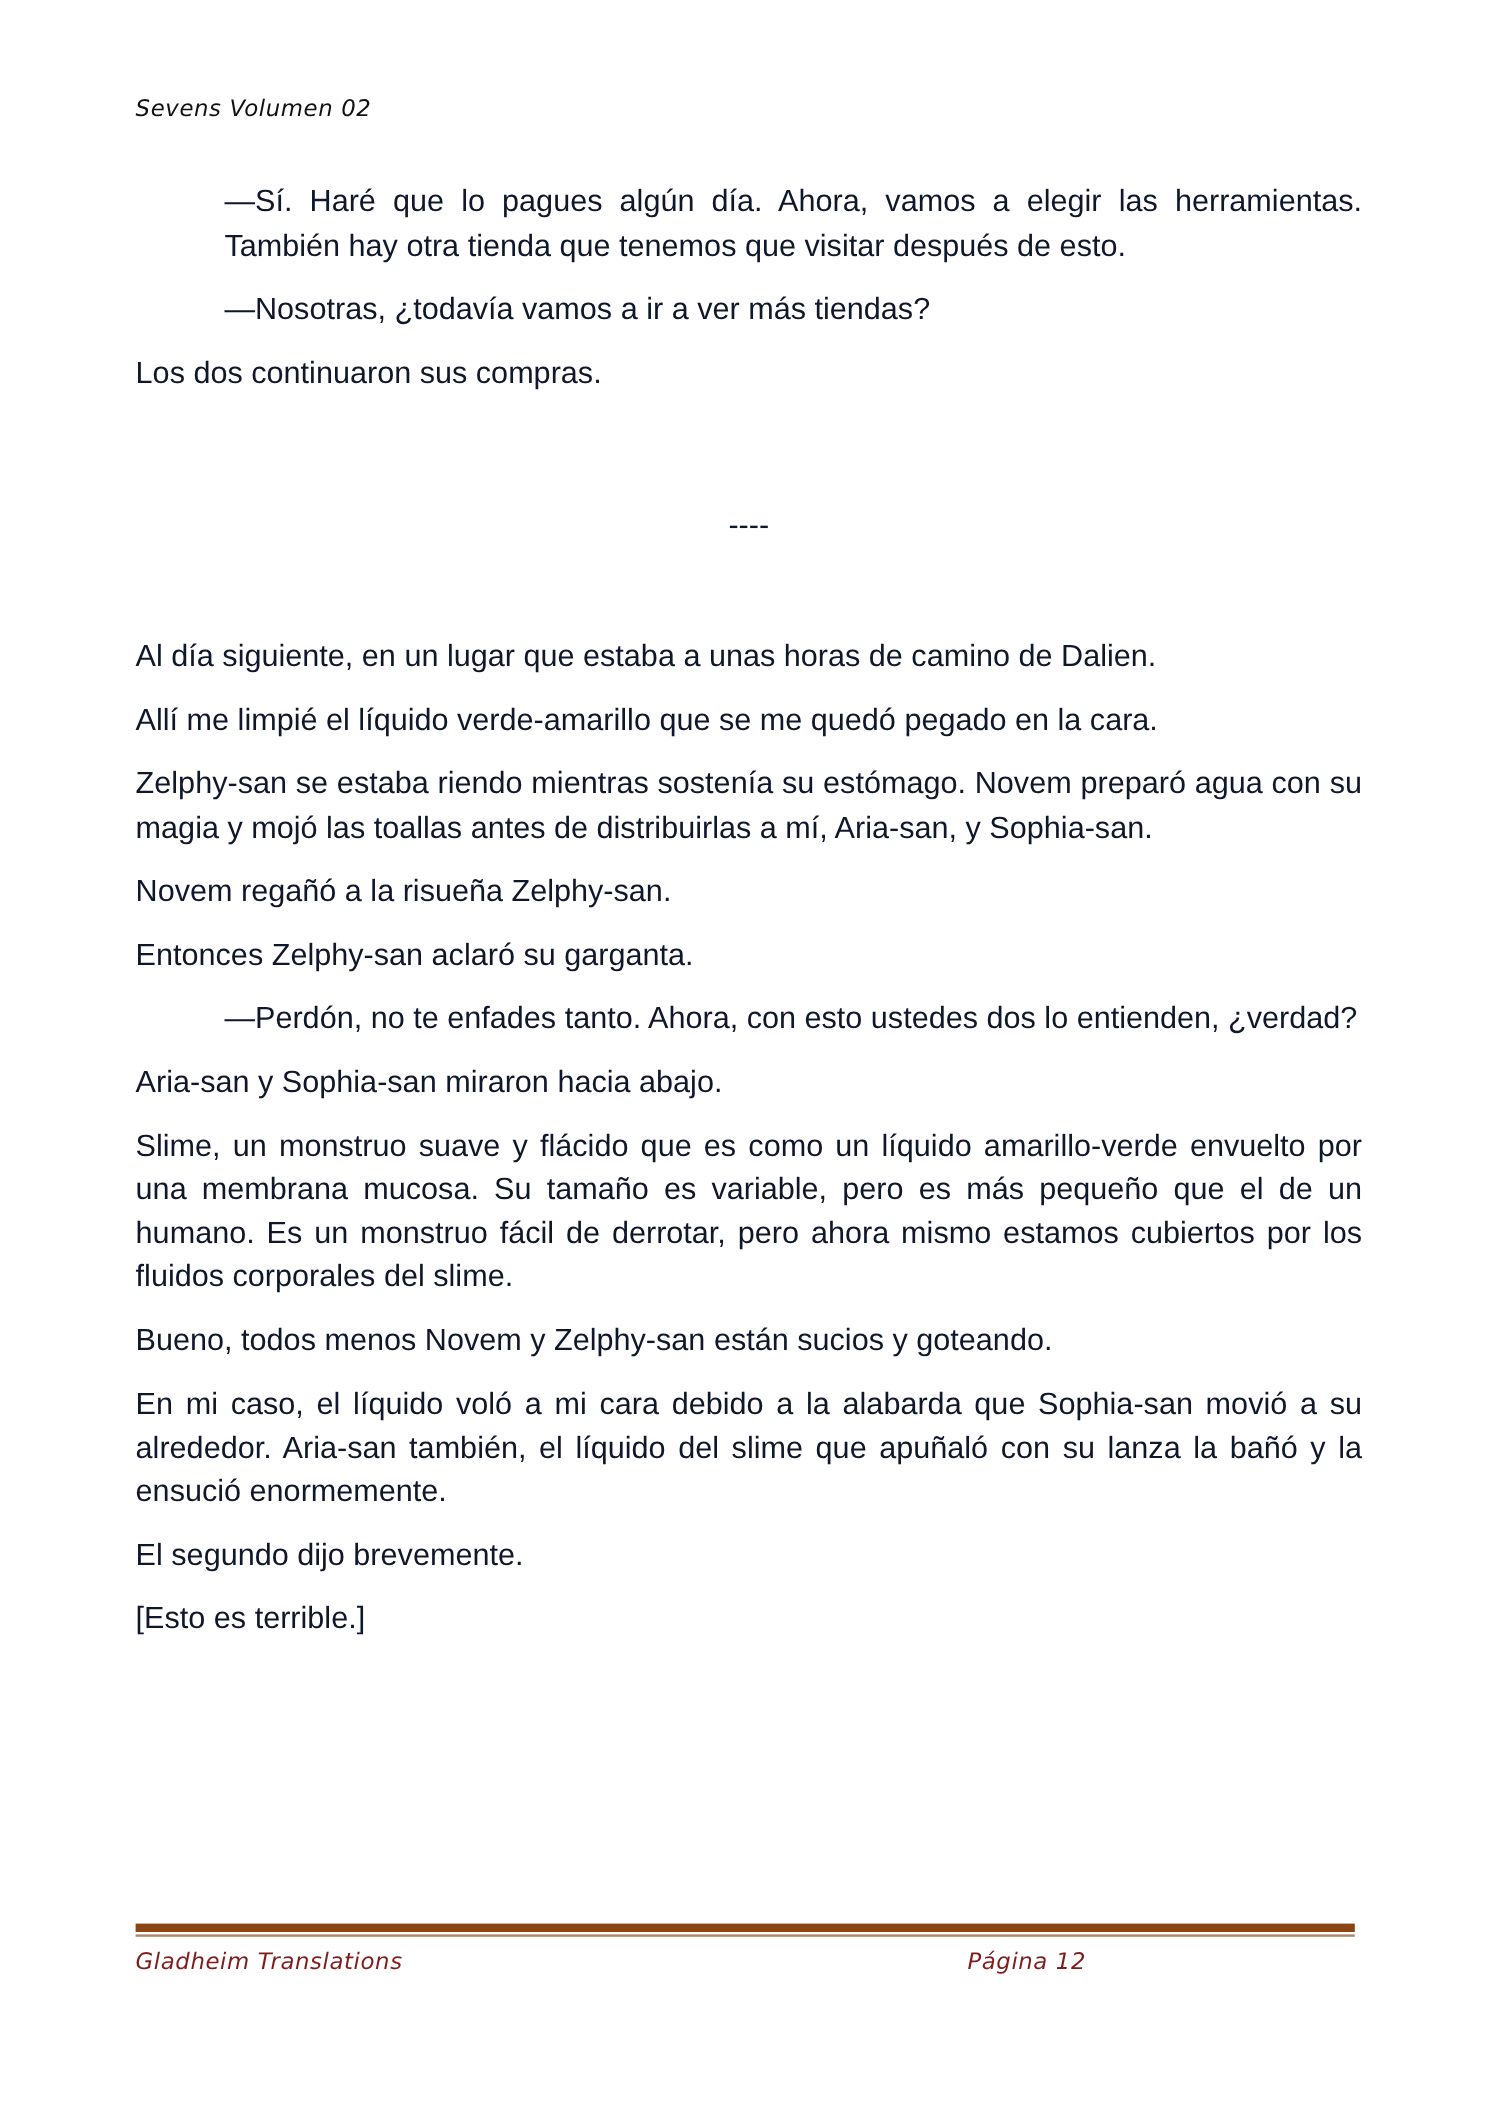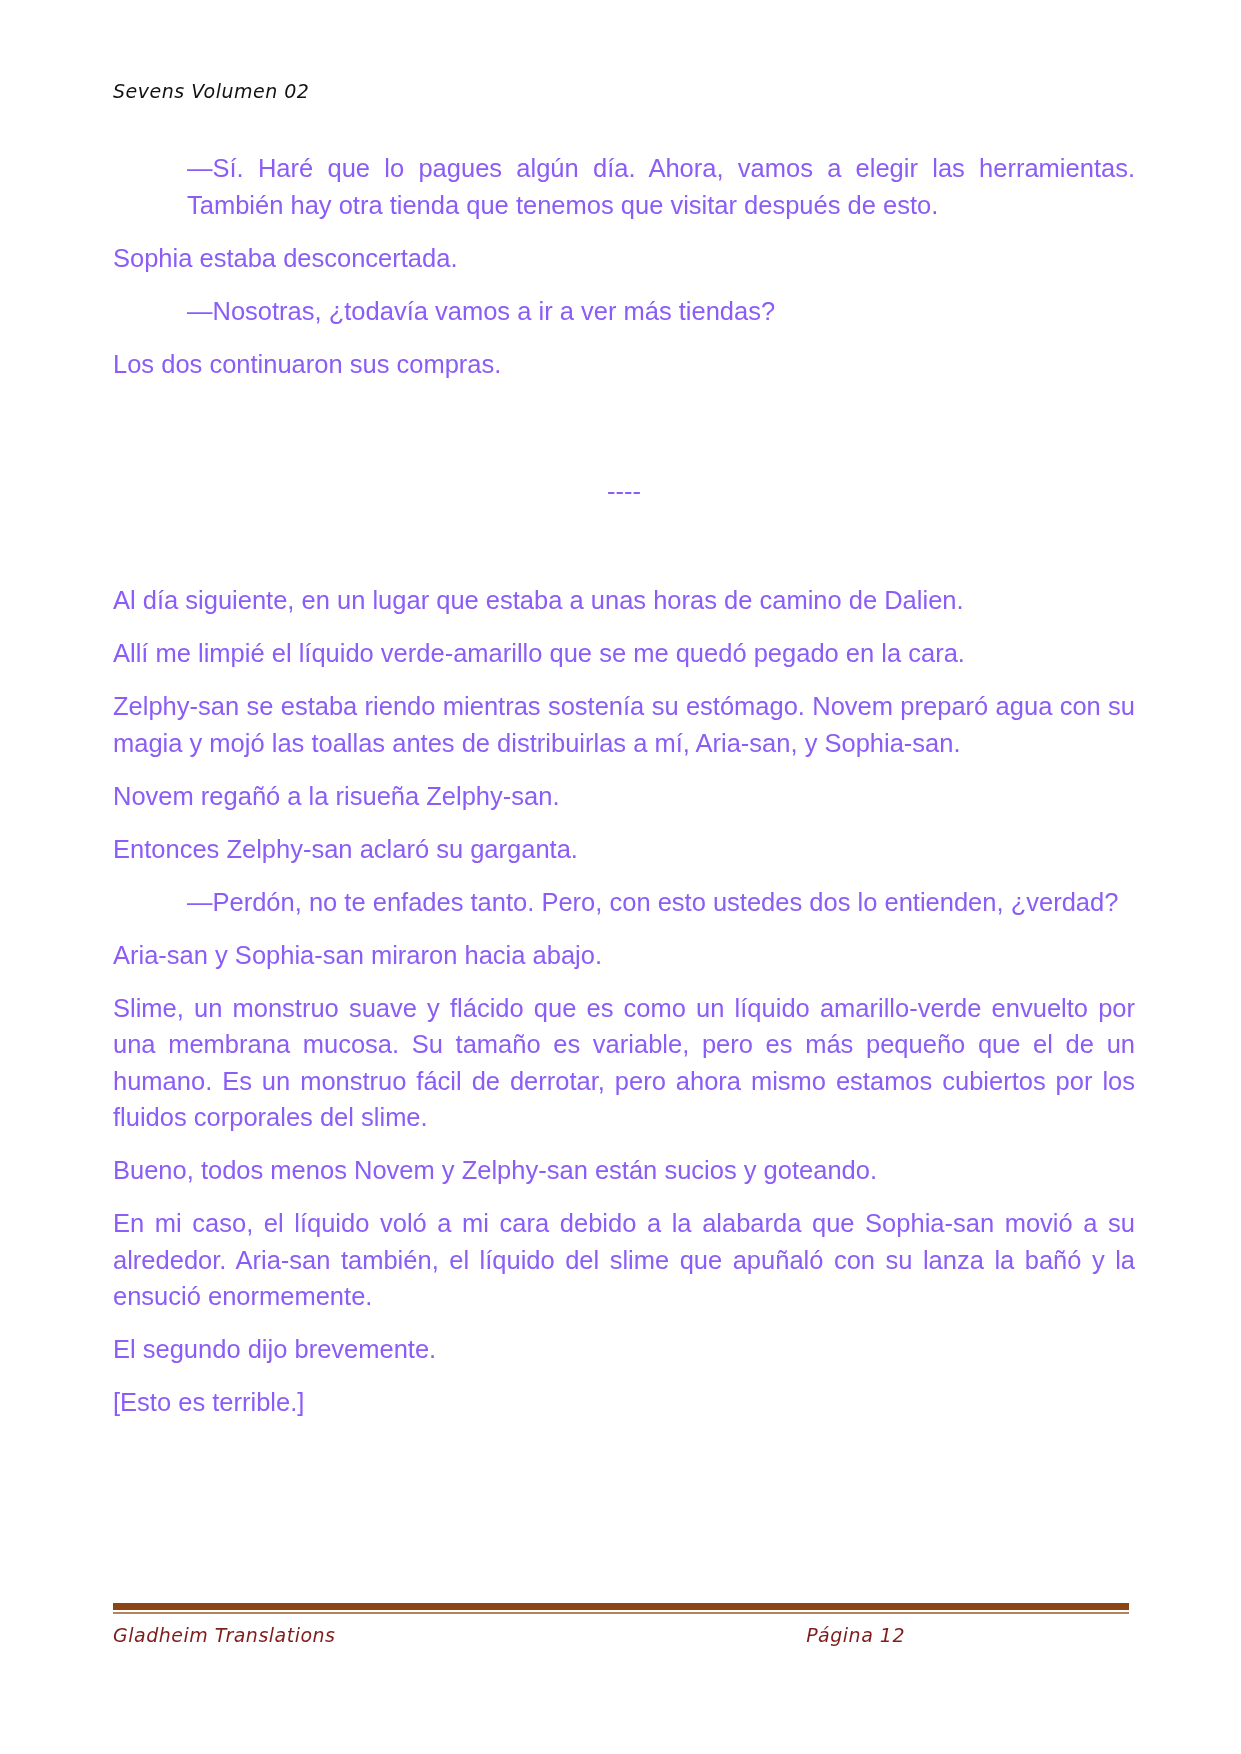--- a/index.html
+++ b/index.html
@@ -5,21 +5,21 @@
   html, body { margin: 0; padding: 0; background: #ffffff; }
   body { width: 1241px; height: 1754px; position: relative; overflow: hidden; }
   .page { position: absolute; left: 0; top: 0; width: 1017px; height: 1754px; background: #fff; }
   .header {
     position: absolute; left: 113px; top: 80px;
     font-family: "DejaVu Sans", sans-serif; font-style: italic;
     font-size: 19px; color: #111; letter-spacing: 0.5px;
   }
   .body-text {
     position: absolute; left: 113px; top: 150px; width: 1022px;
-    font-family: "Liberation Sans", sans-serif; font-size: 25.5px; line-height: 36.5px; color: #8b5cf6;
+    font-family: "Liberation Sans", sans-serif; font-size: 25.5px; line-height: 36.5px; color: #0f172a;
   }
   .p { margin: 0 0 16.5px 0; text-align: justify; }
   .p.dlg { margin-left: 74px; }
   .sep { text-align: center; margin: 0; height: 36.5px; }
   .gap-before-sep { height: 74px; }
   .gap-after-sep { height: 73px; }
   .footer-rule {
     position: absolute; left: 113px; top: 1603px; width: 1016px; height: 7px; background: #8b4513;
   }
   .footer-rule-thin {
@@ -34,34 +34,33 @@
   .footer-right { right: 112px; }
 </style>
 </head>
 <body>
 
 <div class="page">
   <div class="header">Sevens Volumen 02</div>
 
   <div class="body-text">
     <p class="p dlg">—Sí. Haré que lo pagues algún día. Ahora, vamos a elegir las herramientas. También hay otra tienda que tenemos que visitar después de esto.</p>
-    <p class="p">Sophia estaba desconcertada.</p>
     <p class="p dlg">—Nosotras, ¿todavía vamos a ir a ver más tiendas?</p>
     <p class="p">Los dos continuaron sus compras.</p>
 
     <div class="gap-before-sep"></div>
     <p class="sep">----</p>
     <div class="gap-after-sep"></div>
 
     <p class="p">Al día siguiente, en un lugar que estaba a unas horas de camino de Dalien.</p>
     <p class="p">Allí me limpié el líquido verde-amarillo que se me quedó pegado en la cara.</p>
     <p class="p">Zelphy-san se estaba riendo mientras sostenía su estómago. Novem preparó agua con su magia y mojó las toallas antes de distribuirlas a mí, Aria-san, y Sophia-san.</p>
     <p class="p">Novem regañó a la risueña Zelphy-san.</p>
     <p class="p">Entonces Zelphy-san aclaró su garganta.</p>
-    <p class="p dlg">—Perdón, no te enfades tanto. Pero, con esto ustedes dos lo entienden, ¿verdad?</p>
+    <p class="p dlg">—Perdón, no te enfades tanto. Ahora, con esto ustedes dos lo entienden, ¿verdad?</p>
     <p class="p">Aria-san y Sophia-san miraron hacia abajo.</p>
     <p class="p">Slime, un monstruo suave y flácido que es como un líquido amarillo-verde envuelto por una membrana mucosa. Su tamaño es variable, pero es más pequeño que el de un humano. Es un monstruo fácil de derrotar, pero ahora mismo estamos cubiertos por los fluidos corporales del slime.</p>
     <p class="p">Bueno, todos menos Novem y Zelphy-san están sucios y goteando.</p>
     <p class="p">En mi caso, el líquido voló a mi cara debido a la alabarda que Sophia-san movió a su alrededor. Aria-san también, el líquido del slime que apuñaló con su lanza la bañó y la ensució enormemente.</p>
     <p class="p">El segundo dijo brevemente.</p>
     <p class="p">[Esto es terrible.]</p>
   </div>
 
   <div class="footer-rule"></div>
   <div class="footer-rule-thin"></div>

